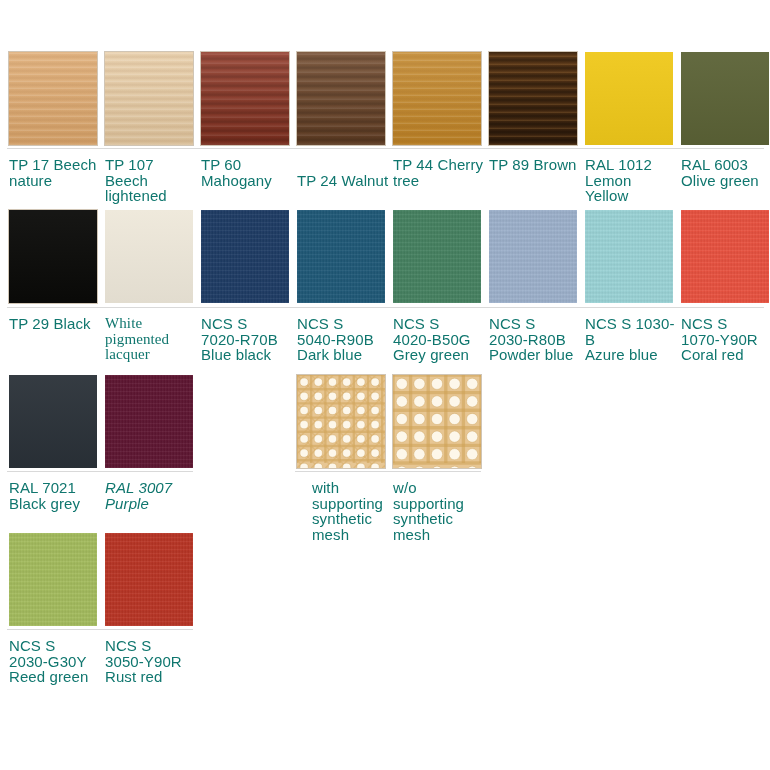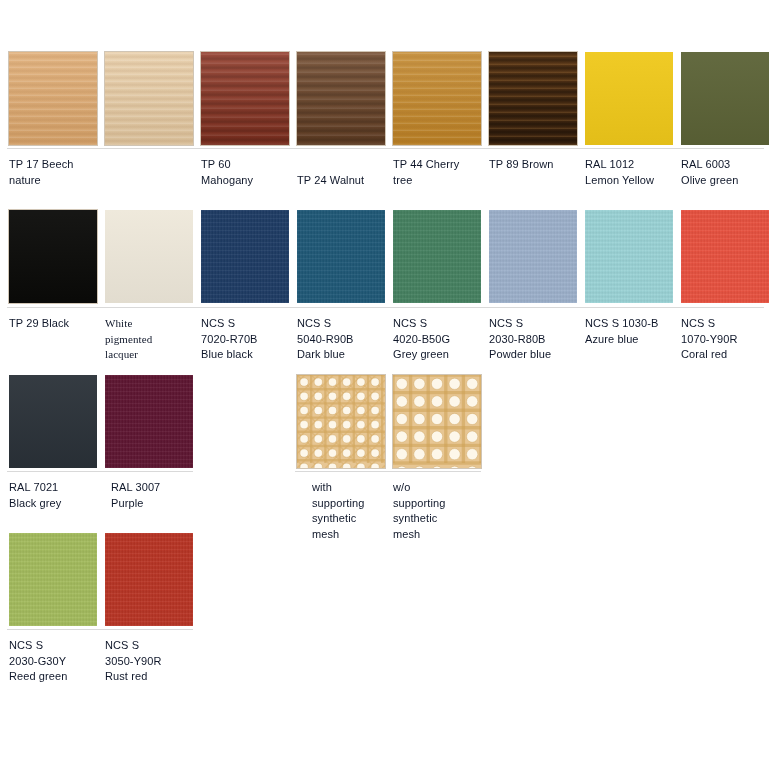--- a/index.html
+++ b/index.html
@@ -55,36 +55,38 @@
 
   
   .caption-rule {
     position: absolute;
     height: 1px;
     background: #d9d9d9;
   }
   .caption {
     position: absolute;
     width: 92px;
-    font-size: 11px;
+    font-size: 15px;
     line-height: 15.6px;
-    color: #0f172a;
+    color: #0f766e;
     letter-spacing: 0.1px;
     white-space: pre-line;
   }
 
   
   .cane-svg { display: block; width: 88px; height: 93px; }
 </style>
 </head>
 <body>
 
 <div id="palette">
     <div class="caption" style="left: 9px; top: 157px;">TP 17 Beech
 nature</div>
+    <div class="caption" style="left: 105px; top: 157px;">TP 107 Beech
+lightened</div>
     <div class="caption" style="left: 201px; top: 157px;">TP 60
 Mahogany</div>
     <div class="caption" style="left: 297px; top: 173px;">TP 24 Walnut</div>
     <div class="caption" style="left: 393px; top: 157px;">TP 44 Cherry
 tree</div>
     <div class="caption" style="left: 489px; top: 157px;">TP 89 Brown</div>
     <div class="caption" style="left: 585px; top: 157px;">RAL 1012
 Lemon Yellow</div>
     <div class="caption" style="left: 681px; top: 157px;">RAL 6003
 Olive green</div>
@@ -190,21 +192,21 @@
       </div>
       <div class="swatch-cell" style="left: 681px;">
         <div class="chip" style="background: rgb(232, 80, 62);">
           <div class="chip-grain" style="background-image: repeating-linear-gradient(0deg, rgba(255, 255, 255, 0.09) 0px, rgba(255, 255, 255, 0) 1px, rgba(0, 0, 0, 0.05) 2px, rgba(0, 0, 0, 0) 4px), repeating-linear-gradient(90deg, rgba(255, 255, 255, 0.05) 0px, rgba(0, 0, 0, 0.03) 3px);"></div>
         </div>
       </div>
     </div>
     <div class="caption-rule" style="left: 7px; top: 307px; width: 757px;"></div>
     <div class="caption" style="left: 9px; top: 480px;">RAL 7021
 Black grey</div>
-    <div class="caption" style="left: 111px; top: 480px;">RAL 3007
+    <div class="caption" style="left: 105px; top: 480px; font-style: italic;">RAL 3007
 Purple</div>
     <div class="caption" style="left: 297px; top: 480px; margin-left: 15px;">with
 supporting
 synthetic
 mesh</div>
     <div class="caption" style="left: 393px; top: 480px;">w/o
 supporting
 synthetic
 mesh</div>
     <div class="swatch-row" style="top: 375px;">

